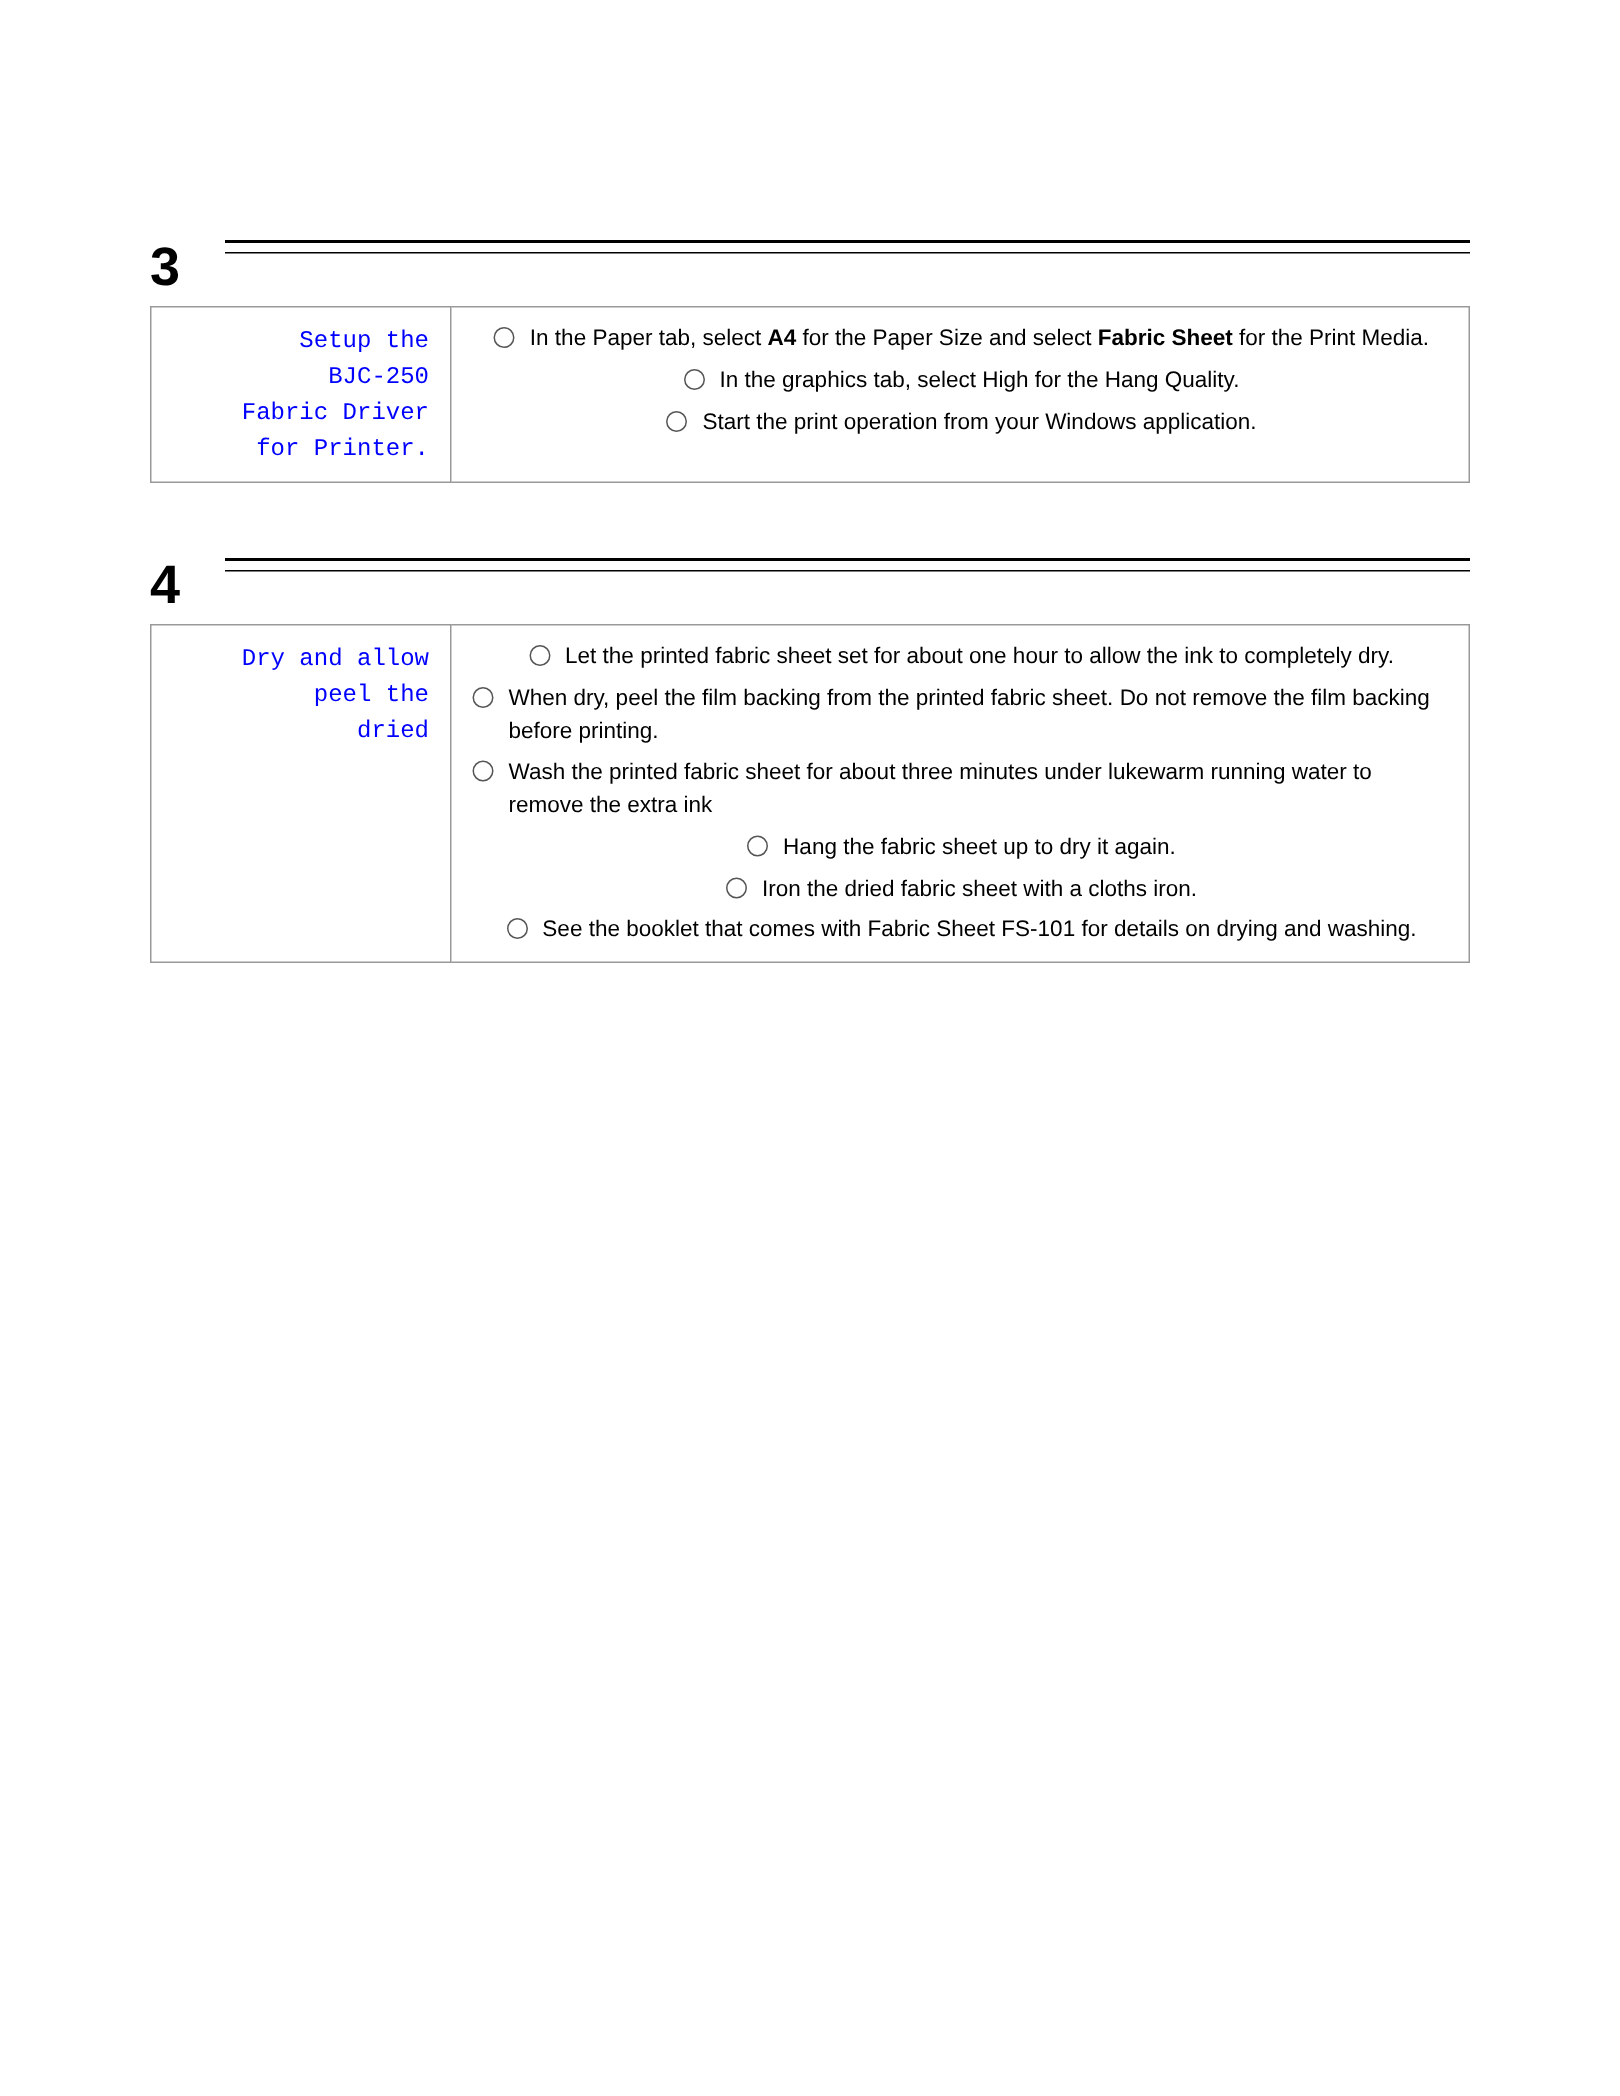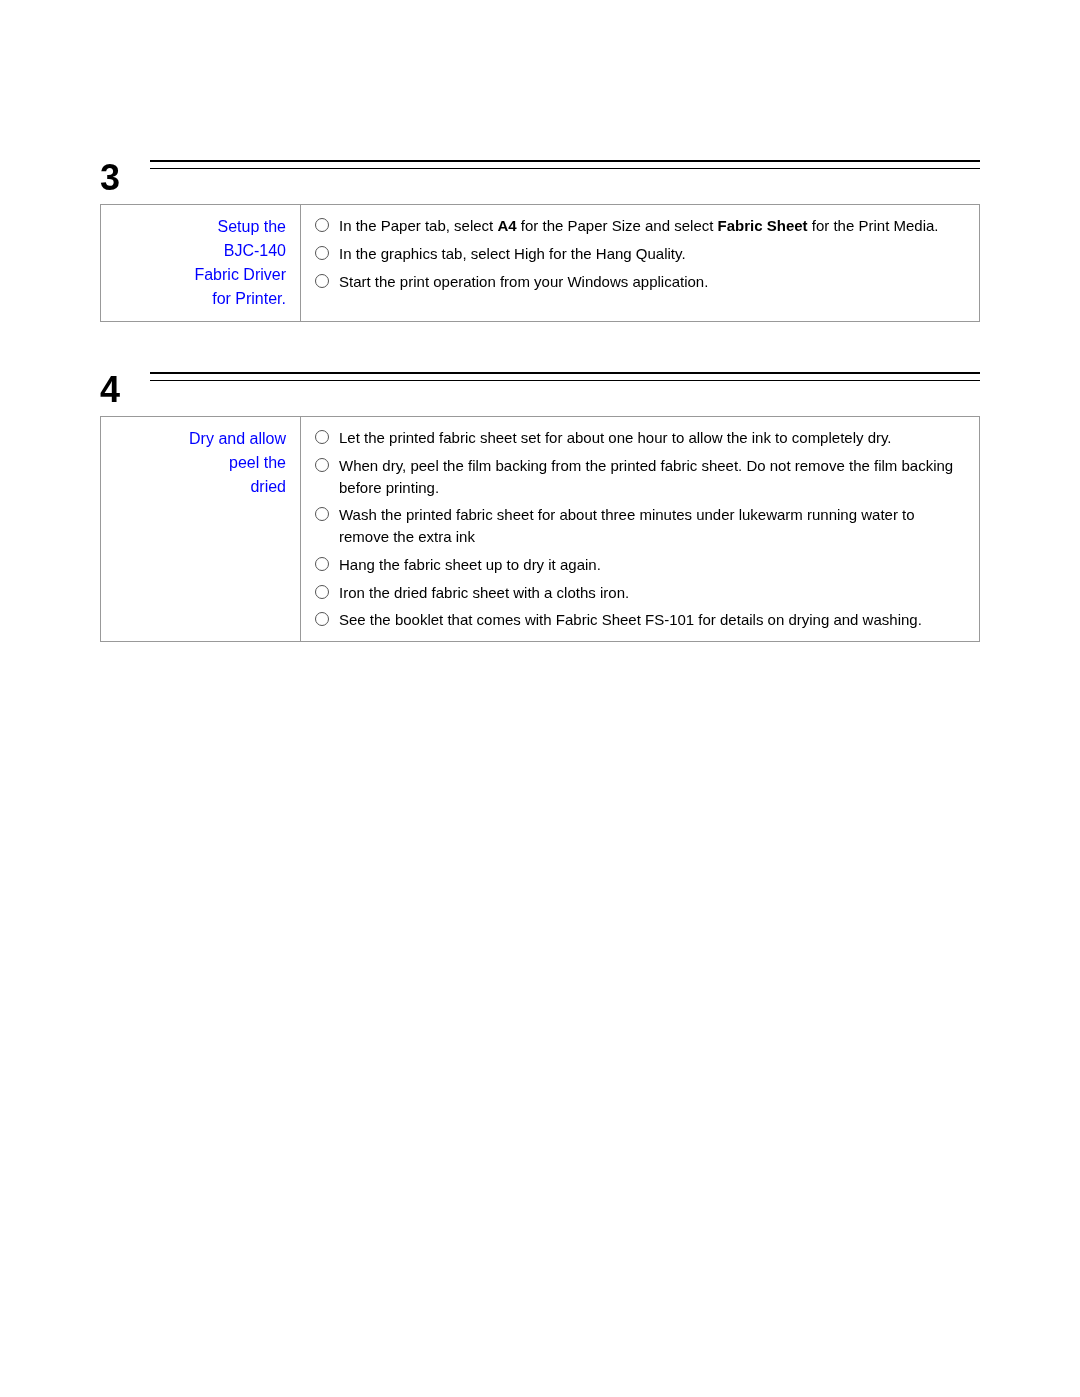--- a/index.html
+++ b/index.html
@@ -71,41 +71,42 @@
 
     .left-cell {
       width: 200px;
       text-align: right;
       padding-right: 14px !important;
     }
 
     .left-cell-text {
       color: #0000ff;
       font-size: 16px;
-      font-family: Liberation Sans, sans-serif;
+      font-family: Liberation Mono, monospace;
       line-height: 1.5;
       text-align: right;
     }
 
     .right-cell {
       padding-left: 14px !important;
     }
 
     .bullet-list {
       list-style: none;
       padding: 0;
       margin: 0;
     }
 
     .bullet-list li {
       display: flex;
       align-items: flex-start;
       margin-bottom: 6px;
       font-size: 15px;
       line-height: 1.45;
+      justify-content: center;
     }
 
     .bullet-list li:last-child {
       margin-bottom: 0;
     }
 
     .circle-bullet {
       display: inline-block;
       width: 14px;
       height: 14px;
@@ -131,21 +132,21 @@
       <div class="step-line-thin"></div>
     </div>
   </div>
 
   <table class="content-table">
     <tbody>
         <tr>
       <td class="left-cell">
         <div class="left-cell-text">
           <span>Setup the</span><br>
-          <span>BJC-140</span><br>
+          <span>BJC-250</span><br>
           <span>Fabric Driver</span><br>
           <span>for Printer.</span>
         </div>
       </td>
       <td class="right-cell">
         <ul class="bullet-list">
           <li>
             <span class="circle-bullet"></span>
             <span>In the Paper tab, select <strong class="bold-text">A4</strong> for the Paper Size and select <strong class="bold-text">Fabric Sheet</strong> for the Print Media.</span>
           </li>

